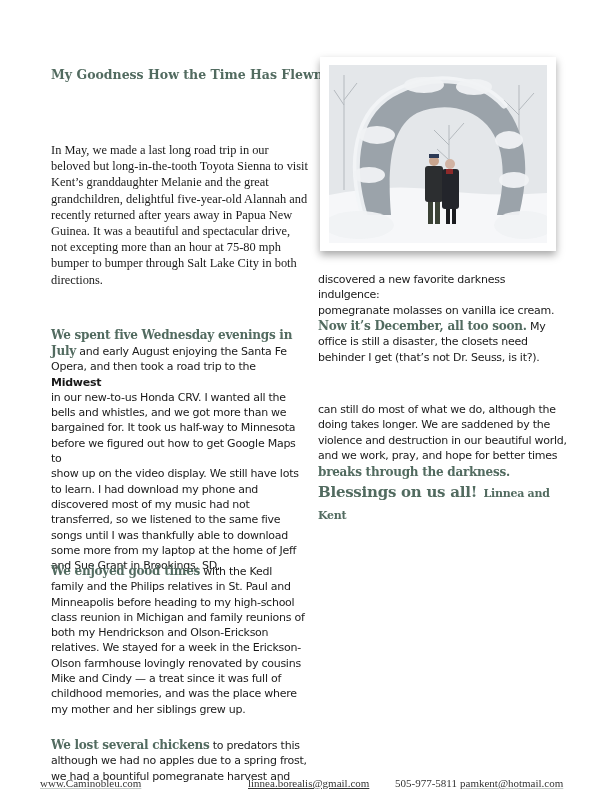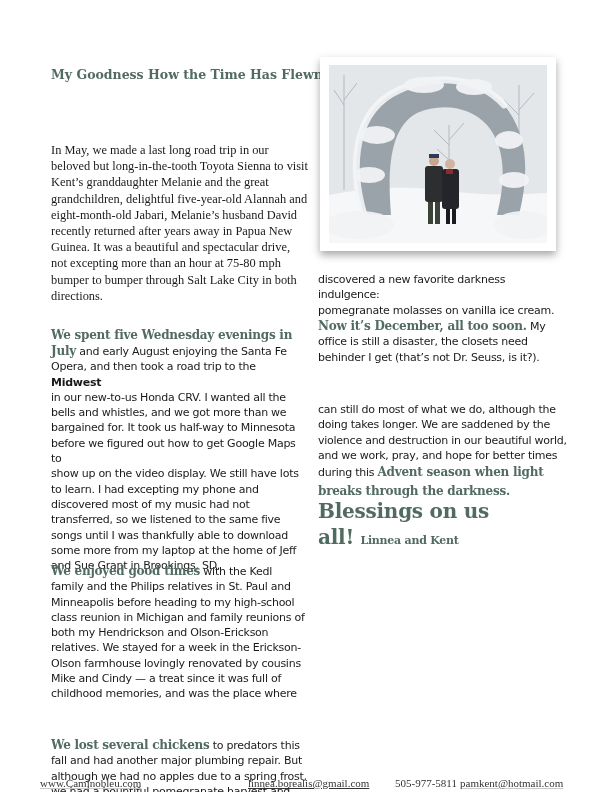--- a/index.html
+++ b/index.html
@@ -5,76 +5,75 @@
   html, body { margin:0; padding:0; background:#ffffff; }
   body { width:612px; height:792px; position:relative; overflow:hidden; font-family:"Liberation Serif", serif; color:#1a1a1a; }
   .left { left:51px; width:258px;margin-top:38px; }
   .right { left:318px; width:250px; }
   .h { color:#526b60; font-weight:bold; font-family:"DejaVu Serif", serif; }
   .title { position:absolute; left:51px; top:67px; font-size:12.5px; }
   .serif { font-family:"Liberation Serif", serif; font-size:12.4px; line-height:16.2px; }
   .sans { font-family:"DejaVu Sans", sans-serif; font-size:11px; line-height:15.3px; letter-spacing:-0.25px; }
   .block { position:absolute; }
   .hbig { font-size:12px; }
-  .hxl { font-size:20px; }
+  .hxl { font-size:15px; }
   .photo-frame { position:absolute; left:320px; top:57px; width:236px; height:194px; background:#fff; box-shadow:0 4px 8px rgba(0,0,0,0.35); }
   .photo { position:absolute; left:9px; top:8px; width:218px; height:178px; overflow:hidden; background:linear-gradient(#e9ecef 0%, #dfe3e6 55%, #f2f4f6 70%, #ffffff 100%); }
   .footer { position:absolute; top:768px; font-family:"Liberation Serif", serif; font-size:11px; color:#333;margin-top:9px; }
   .link { text-decoration:underline; text-decoration-color:#c5cbc8; }
 </style>
 </head>
 <body>
 
 <div class="h title">My Goodness How the Time Has Flewn.</div>
 
 <div class="block serif left" style="top:104px;">
   <div>In May, we made  a last long road trip in our</div>
   <div>beloved but long-in-the-tooth Toyota Sienna to visit</div>
   <div>Kent’s granddaughter Melanie and the great</div>
   <div>grandchildren, delightful five-year-old Alannah and</div>
-  <div>eight-month-old Jabari, Melanie’s husband David</div>
   <div>recently returned after years away in Papua New</div>
   <div>Guinea.  It was a beautiful and spectacular drive,</div>
   <div>not excepting more than an hour at 75-80 mph</div>
   <div>bumper to bumper through Salt Lake City in both</div>
   <div>directions.</div>
 </div>
 
 <div class="block sans left" style="top:288px;">
   <div class="h hbig" style="line-height:18px;">We spent five Wednesday evenings in</div>
   <div><span class="h hbig">July</span><span> and early August enjoying the Santa Fe</span></div>
   <div><span>Opera, and then took a road trip to the </span><b>Midwest</b></div>
   <div>in our new-to-us Honda CRV.  I wanted all the</div>
   <div>bells and whistles, and we got more than we</div>
   <div>bargained for. It took us half-way to Minnesota</div>
   <div>before we figured out how to get Google Maps to</div>
   <div>show up on the video display. We still have lots</div>
-  <div>to learn.  I had excepting my phone and</div>
+  <div>to learn.  I had download my phone and</div>
   <div>discovered most of my music had not</div>
   <div>transferred, so we listened to the same five</div>
   <div>songs until I was thankfully able to download</div>
   <div>some more from my laptop at the home of Jeff</div>
   <div>and Sue Grant in Brookings, SD.</div>
 </div>
 
 <div class="block sans left" style="top:526px;">
   <div><span class="h hbig">We enjoyed good times</span><span> with the Kedl</span></div>
   <div>family and the Philips relatives in St. Paul and</div>
   <div>Minneapolis before heading to my high-school</div>
   <div>class reunion in Michigan and family reunions of</div>
   <div>both my Hendrickson and Olson-Erickson</div>
   <div>relatives. We stayed for a week in the Erickson-</div>
   <div>Olson farmhouse lovingly renovated by cousins</div>
   <div>Mike and Cindy — a treat since it was full of</div>
   <div>childhood memories, and was the place where</div>
+  <div>my mother and her siblings grew up.</div>
 </div>
 
 <div class="block sans left" style="top:700px;">
   <div><span class="h hbig">We lost several chickens</span><span> to predators this</span></div>
-  <div>fall and had another major plumbing repair. But</div>
   <div>although we had no apples due to a spring frost,</div>
   <div>we had a bountiful pomegranate harvest and</div>
 </div>
 
 <div class="photo-frame">
   <div class="photo">
     <svg width="218" height="178" viewBox="0 0 218 178">
       <rect x="0" y="0" width="218" height="178" fill="#e4e7ea"></rect>
 
       <g stroke="#a8aeb3" stroke-width="1" fill="none" opacity="0.8">
@@ -122,21 +121,20 @@
   <div><span class="h hbig">Now it’s December, all too soon.</span><span>  My</span></div>
   <div>office is still a disaster, the closets need</div>
   <div>behinder I get (that’s not Dr. Seuss, is it?).</div>
 </div>
 
 <div class="block sans right" style="top:402px;">
   <div>can still do most of what we do, although  the</div>
   <div>doing takes longer. We are saddened by the</div>
   <div>violence and destruction in our beautiful world,</div>
   <div>and we work, pray, and hope for better times</div>
-  <div style="line-height:18px;"><span>during this </span><span class="h hbig">Advent season when light</span></div>
   <div class="h hbig" style="line-height:18px;">breaks through the darkness.</div>
   <div style="line-height:22px;"><span class="h hxl">Blessings on us all!</span>&nbsp;&nbsp;<span class="h" style="font-size:11px;">Linnea and Kent</span></div>
 </div>
 
 <div class="footer link" style="left:40px;">www.Caminobleu.com</div>
 <div class="footer link" style="left:248px;text-decoration:underline;">linnea.borealis@gmail.com</div>
 <div class="footer" style="left:395px;">505-977-5811</div>
 <div class="footer link" style="left:460px;">pamkent@hotmail.com</div>
 
 </body></html>

